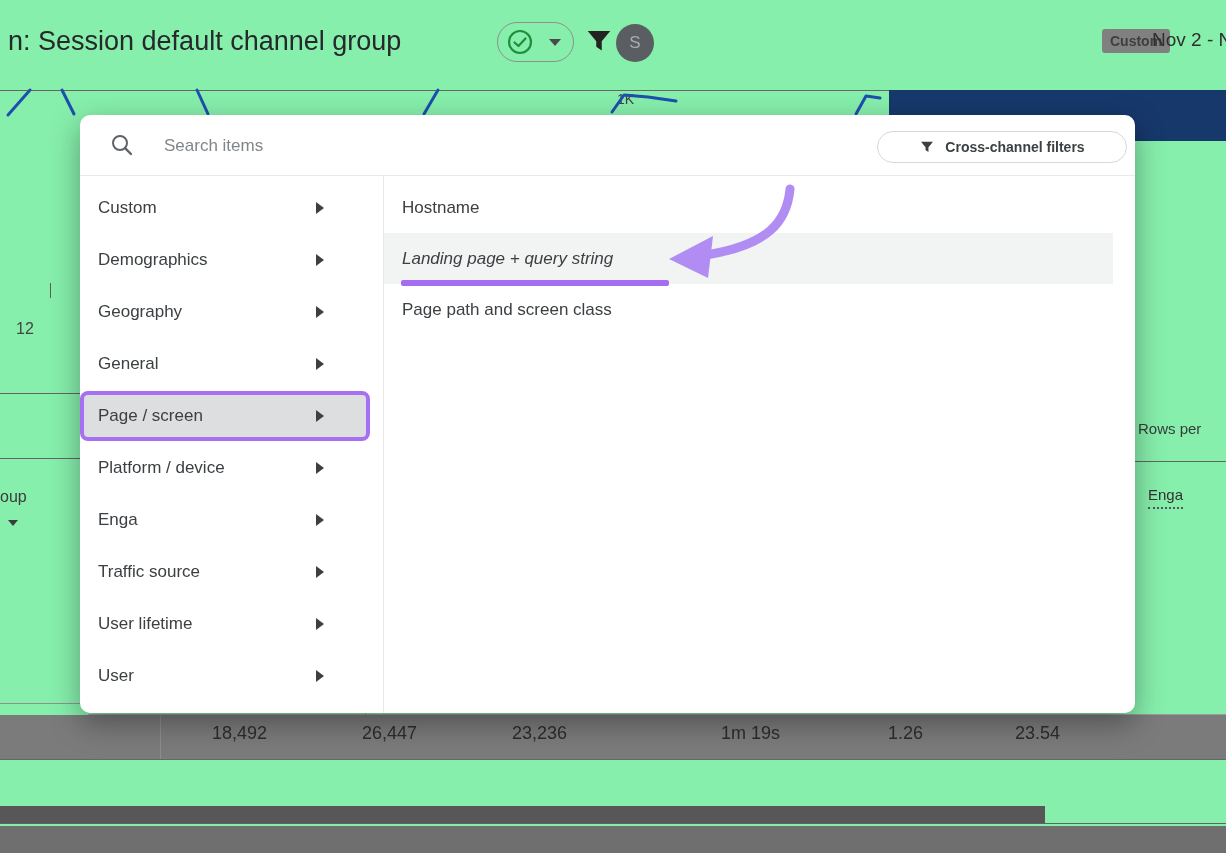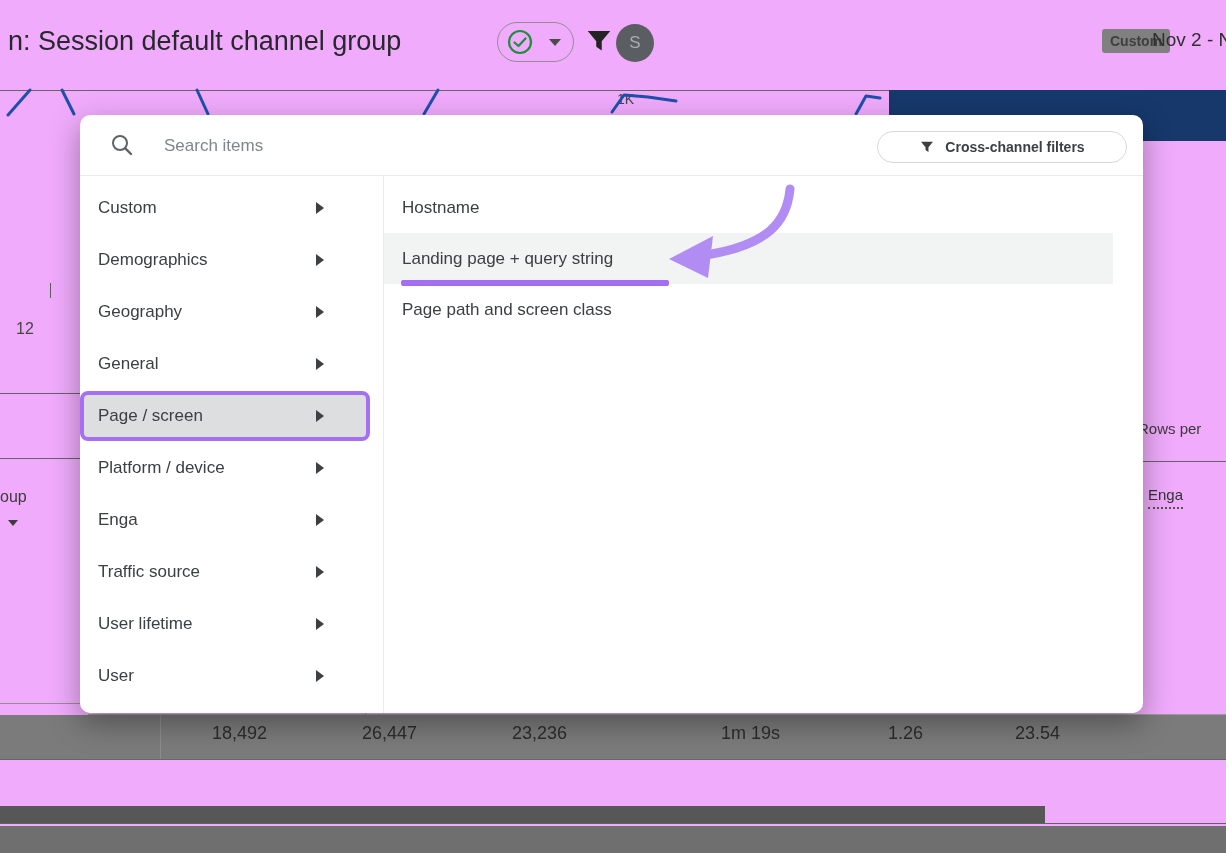--- a/index.html
+++ b/index.html
@@ -1,16 +1,16 @@
 <!DOCTYPE html>
 <html><head>
 <meta charset="utf-8">
 <style>
   html,body{margin:0;padding:0;}
-  #screen{position:relative;width:1226px;height:853px;background:#f0abfc;overflow:hidden;
+  #screen{position:relative;width:1226px;height:853px;background:#86efac;overflow:hidden;
           font-family:"Liberation Sans",sans-serif;color:#202124;}
   .abs{position:absolute;}
 
   
   .bd-title{left:8px;top:26px;font-size:27px;color:#26282b;white-space:nowrap;}
   .bd-pill{left:497px;top:22px;width:77px;height:40px;border:1.5px solid #8f8f8f;border-radius:20px;
            display:flex;align-items:center;justify-content:space-between;padding:0 12px 0 9px;box-sizing:border-box;}
   .caret-down{width:0;height:0;border-left:6px solid transparent;border-right:6px solid transparent;border-top:7px solid #4a4a4a;}
   .bd-avatar{left:616px;top:24px;width:38px;height:38px;border-radius:50%;background:#5a5e63;color:#a9acb0;
              display:flex;align-items:center;justify-content:center;font-size:17px;}
@@ -36,21 +36,21 @@
   .colsep1{left:160px;top:715px;width:1px;height:44px;background:#8d8d8d;}
   .colsep2{left:365px;top:700px;width:1px;height:14px;background:#8d8d8d;}
   .tot{top:723px;width:130px;font-size:18px;color:#2c2c2c;text-align:right;}
   .t0{left:137px;} .t1{left:287px;} .t2{left:437px;} .t3{left:650px;} .t4{left:793px;} .t5{left:930px;}
   .scroll-thumb{left:0;top:806px;width:1045px;height:17px;background:#575757;}
   .scroll-line{left:0;top:823px;width:1226px;height:1px;background:#626262;}
   .bottom-strip{left:0;top:826px;width:1226px;height:27px;background:#6f6f6f;}
 
   
   .dialog{left:80px;top:115px;width:1055px;height:598px;background:#fff;border-radius:10px;
-          box-shadow:0 10px 30px rgba(0,0,0,.35);z-index:10;padding-left:8px;}
+          box-shadow:0 10px 30px rgba(0,0,0,.35);z-index:10;}
   .search-row{position:absolute;left:0;top:0;width:100%;height:61px;}
   .search-icon{position:absolute;left:30px;top:18px;}
   .search-input{position:absolute;left:82px;top:14px;width:420px;height:32px;border:none;outline:none;
                 background:transparent;font-size:17px;font-family:"Liberation Sans",sans-serif;color:#202124;}
   .search-input::placeholder{color:#80868b;}
   .filters-pill{position:absolute;left:797px;top:16px;width:250px;height:32px;border:1px solid #d5d8dc;border-radius:17px;
                 display:flex;align-items:center;justify-content:center;gap:10px;box-sizing:border-box;background:#fff;
                 font-size:14px;font-weight:700;color:#3c4043;cursor:pointer;}
   .hdiv{position:absolute;left:0;top:60px;width:100%;height:1px;background:#e9eaee;}
   .vdiv{position:absolute;left:303px;top:61px;width:1px;height:537px;background:#e9eaee;}
@@ -62,21 +62,21 @@
                     width:0;height:0;border-top:6px solid transparent;border-bottom:6px solid transparent;
                     border-left:8px solid #3c4043;}
   .menu-item.selected{width:290px;height:50px;margin:1px 0;border:4px solid #a770f2;background:#dcdee0;
                       border-radius:8px;padding-left:14px;}
   .menu-item.selected .arrow{left:232px;}
 
   .items{position:absolute;left:304px;top:61px;width:751px;height:537px;}
   .item-row{position:relative;height:51px;display:flex;align-items:center;padding-left:18px;
             box-sizing:border-box;font-size:17px;color:#3c4043;cursor:pointer;}
   .items-pad{height:6px;}
-  .item-row.highlighted{background:#f2f3f3;width:729px;}
+  .item-row.highlighted{background:#f2f3f3;width:729px;font-style:italic;}
   .purple-underline{position:absolute;left:17px;top:104px;width:268px;height:6px;background:#a46df2;border-radius:2px;z-index:3;}
 
   .annotation-svg{position:absolute;left:0;top:0;z-index:20;pointer-events:none;}
   .chart-svg{position:absolute;left:0;top:0;}
 </style>
 </head>
 <body>
 
 <div id="screen">
 

